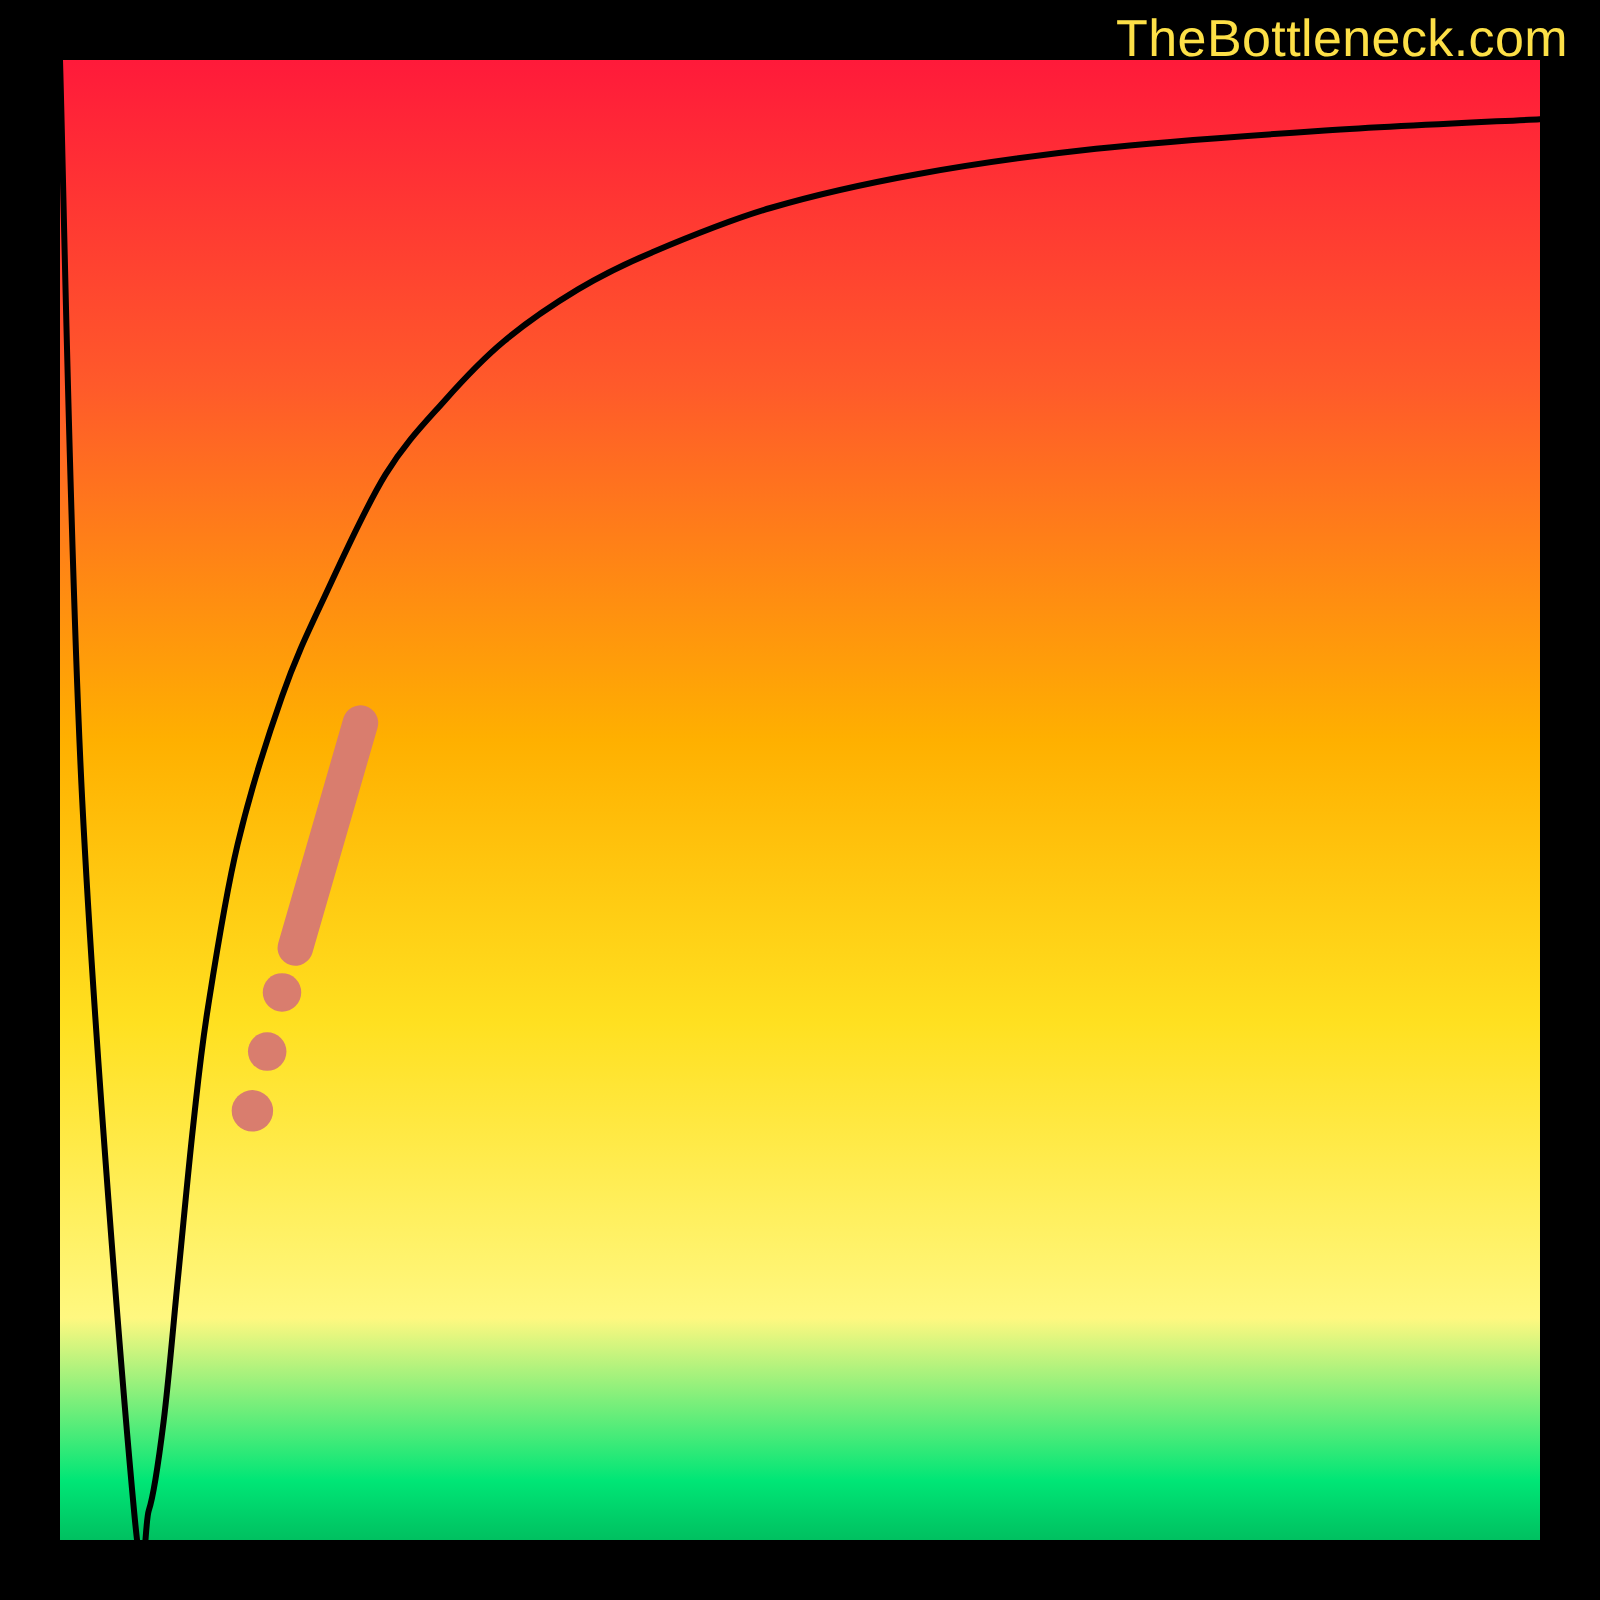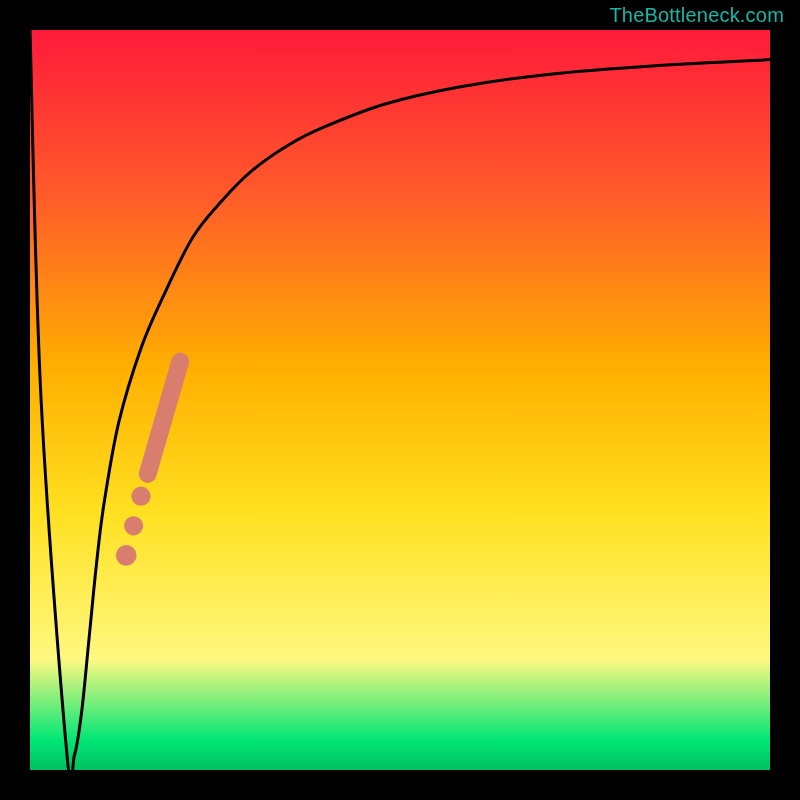--- a/index.html
+++ b/index.html
@@ -7,22 +7,22 @@
     width: 800px;
     height: 800px;
     background: #000;
     position: relative;
     font-family: Arial, Helvetica, sans-serif;
   }
   .watermark {
     position: absolute;
     top: 4px;
     right: 16px;
-    color: #14b8a6;
-    font-size: 20px;
+    color: #fde047;
+    font-size: 26px;
     font-weight: 500;
     letter-spacing: 0.2px;
     z-index: 10;
   }
   .frame {
     position: absolute;
     top: 30px;
     left: 30px;
     width: 740px;
     height: 740px;

